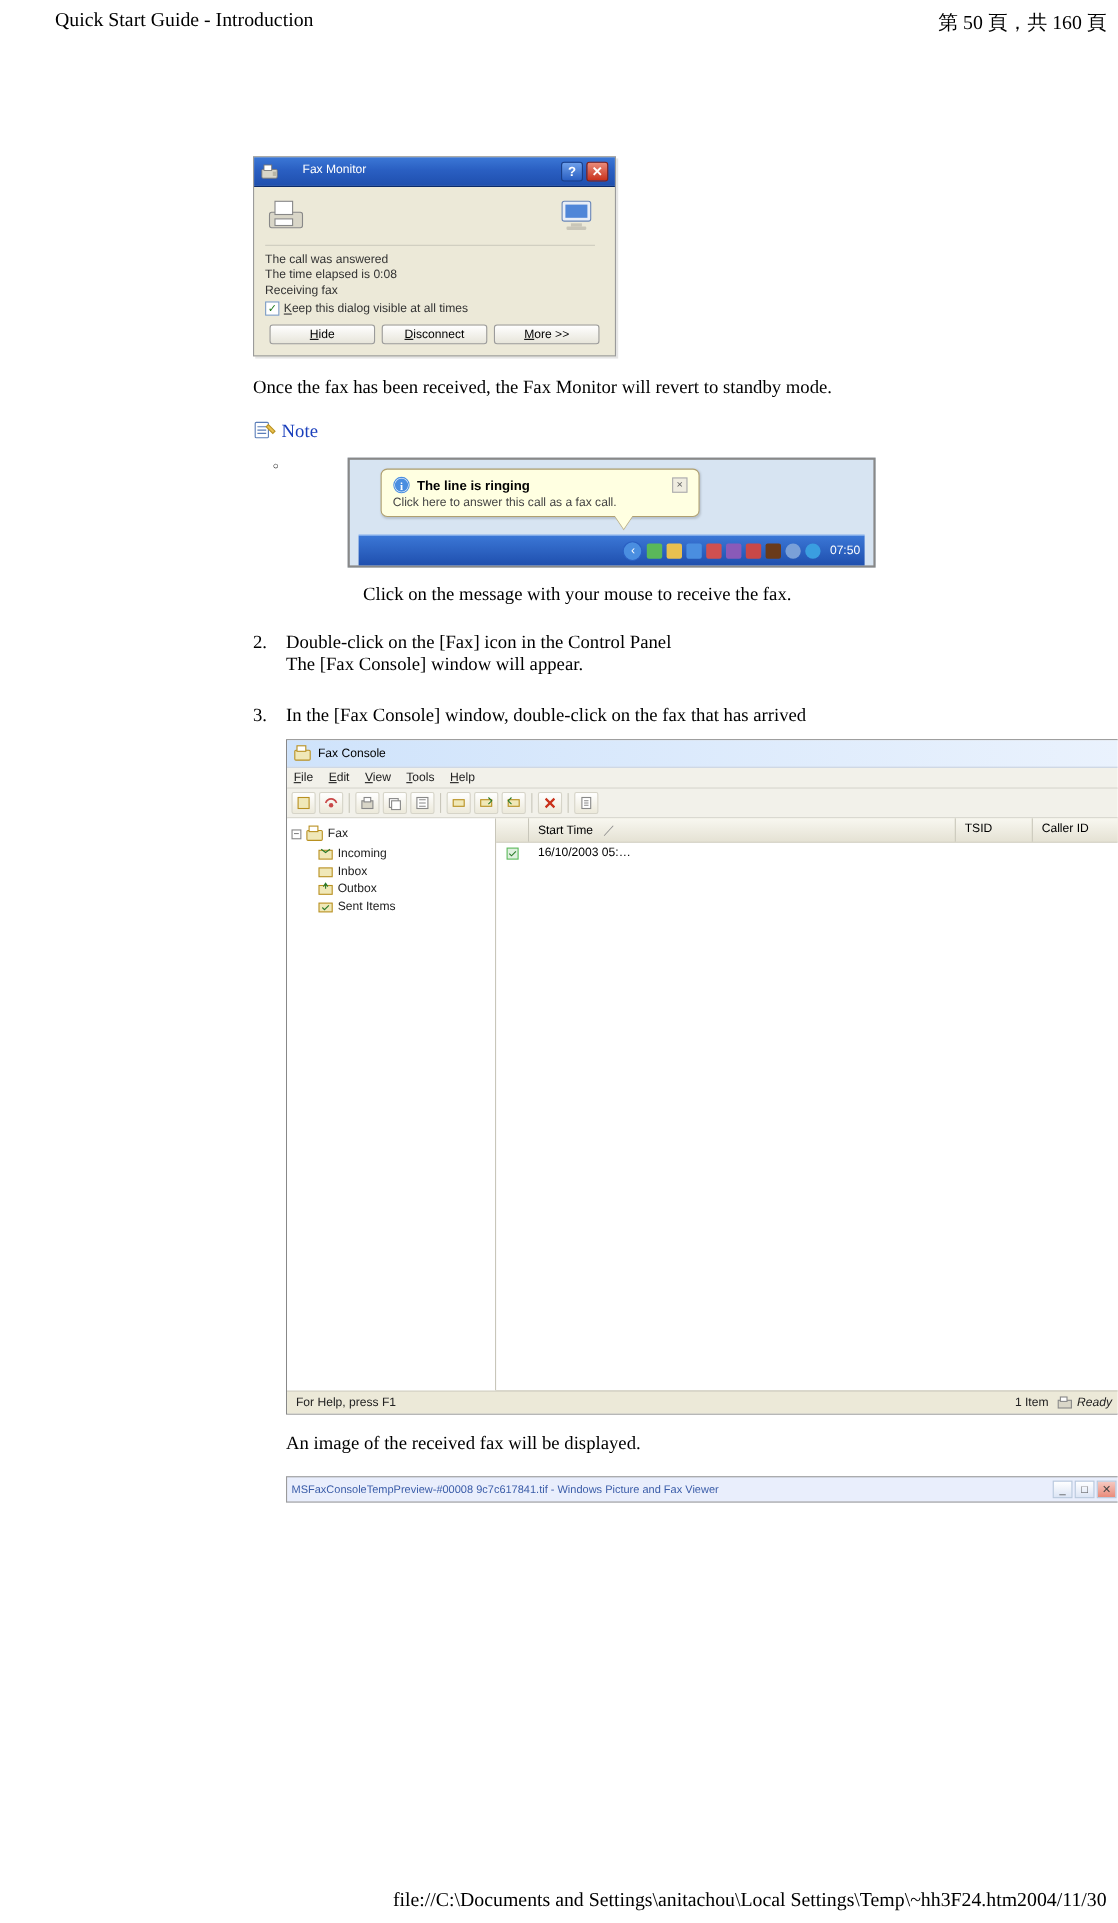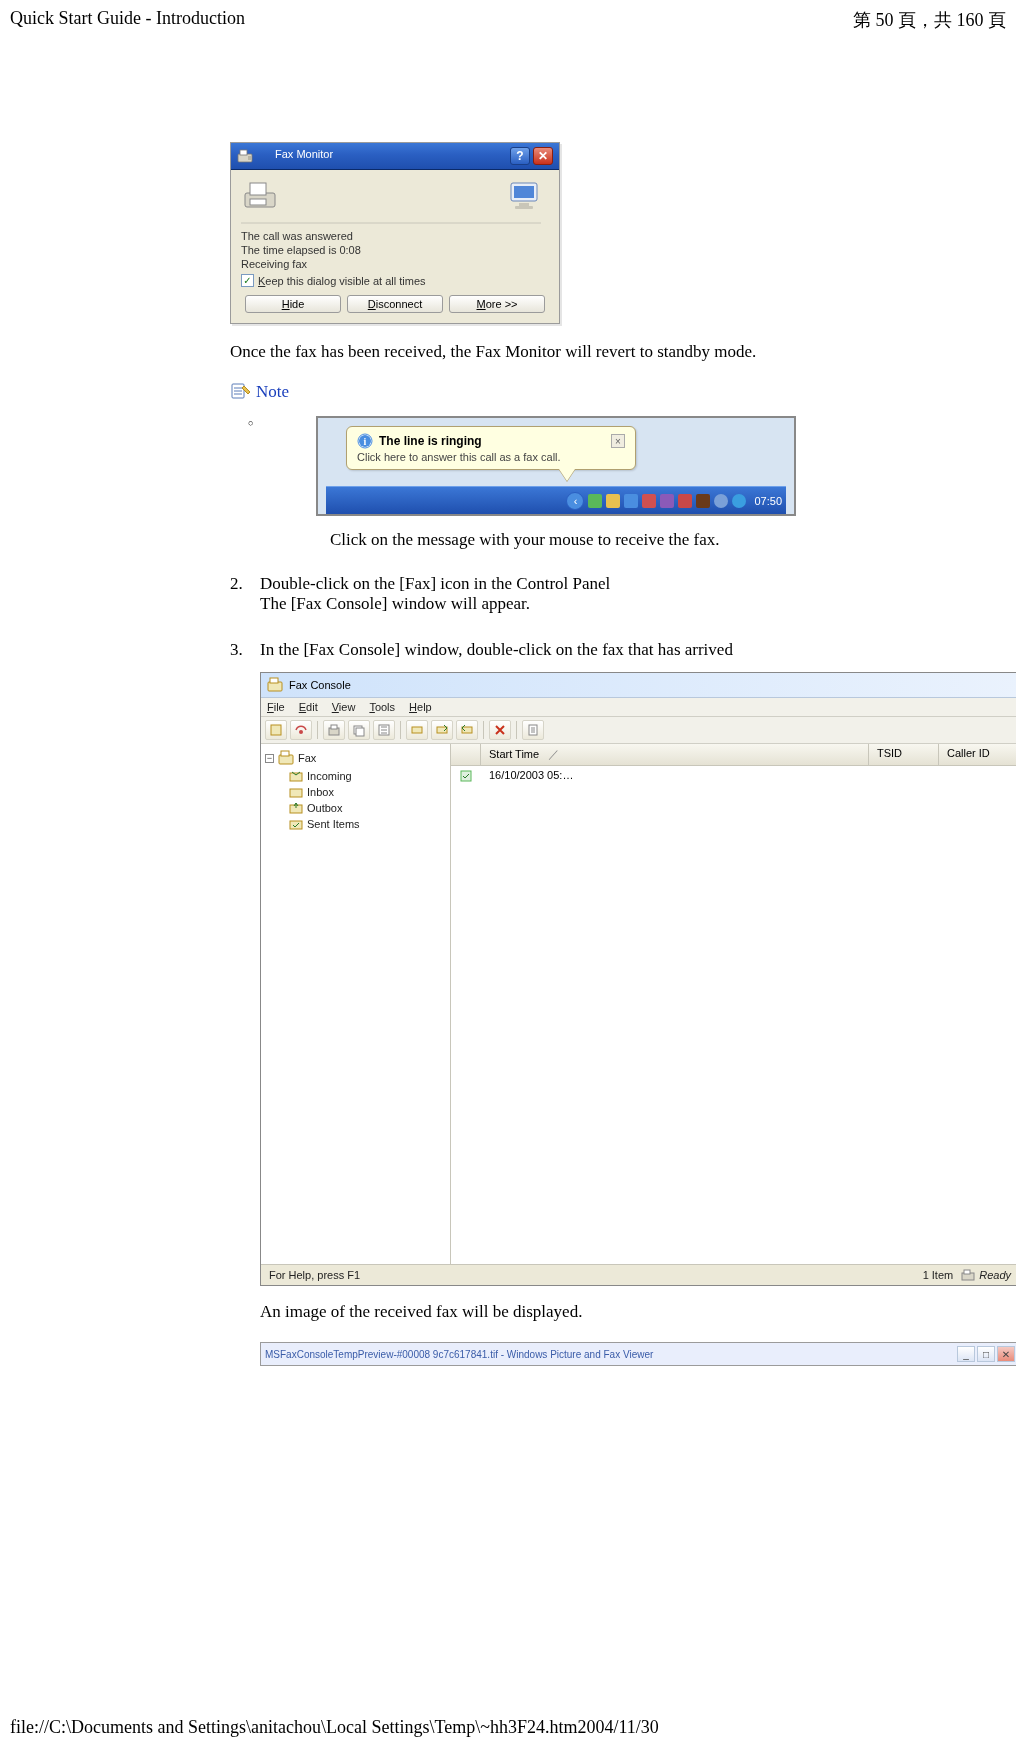--- a/index.html
+++ b/index.html
@@ -10,20 +10,21 @@
     background: #fff;
     width: 1016px;
     height: 1748px;
     position: relative;
   }
   .page-header {
     display: flex;
     justify-content: space-between;
     padding: 8px 10px 0 10px;
     font-size: 18px;
+    margin-left: 40px;
   }
   .content {
     margin-left: 230px;
     margin-right: 20px;
     margin-top: 110px;
   }
   .fax-monitor {
     width: 330px;
     border: 1px solid #9b9b9b;
     background: #ece9d8;
@@ -157,21 +158,21 @@
     display:flex; align-items:center; justify-content:space-between;
     font-family:Tahoma,sans-serif; font-size:10px; color:#3a5ca8;
     padding:0 4px;
   }
   .viewer-right { display:flex; gap:2px; }
   .vb { width:18px;height:16px;border:1px solid #b8c8dc;background:linear-gradient(#fff,#dce5f5);display:flex;align-items:center;justify-content:center;font-size:10px;color:#444; }
   .vb.red { background:linear-gradient(#f5c9c2,#e98b7a); }
 
   .footer {
     position:absolute; bottom:10px; left:10px; right:10px;
-    display:flex; justify-content:flex-start; font-size:18px;
+    display:flex; justify-content:flex-end; font-size:18px;
   }
 
   
   .ic16 { width:16px;height:16px; }
   .ic14 { width:14px;height:14px; }
   .ic-note { width:22px;height:20px; }
   .u { text-decoration: underline; }
   .click-msg { margin-left:60px; }
 </style>
 </head>

